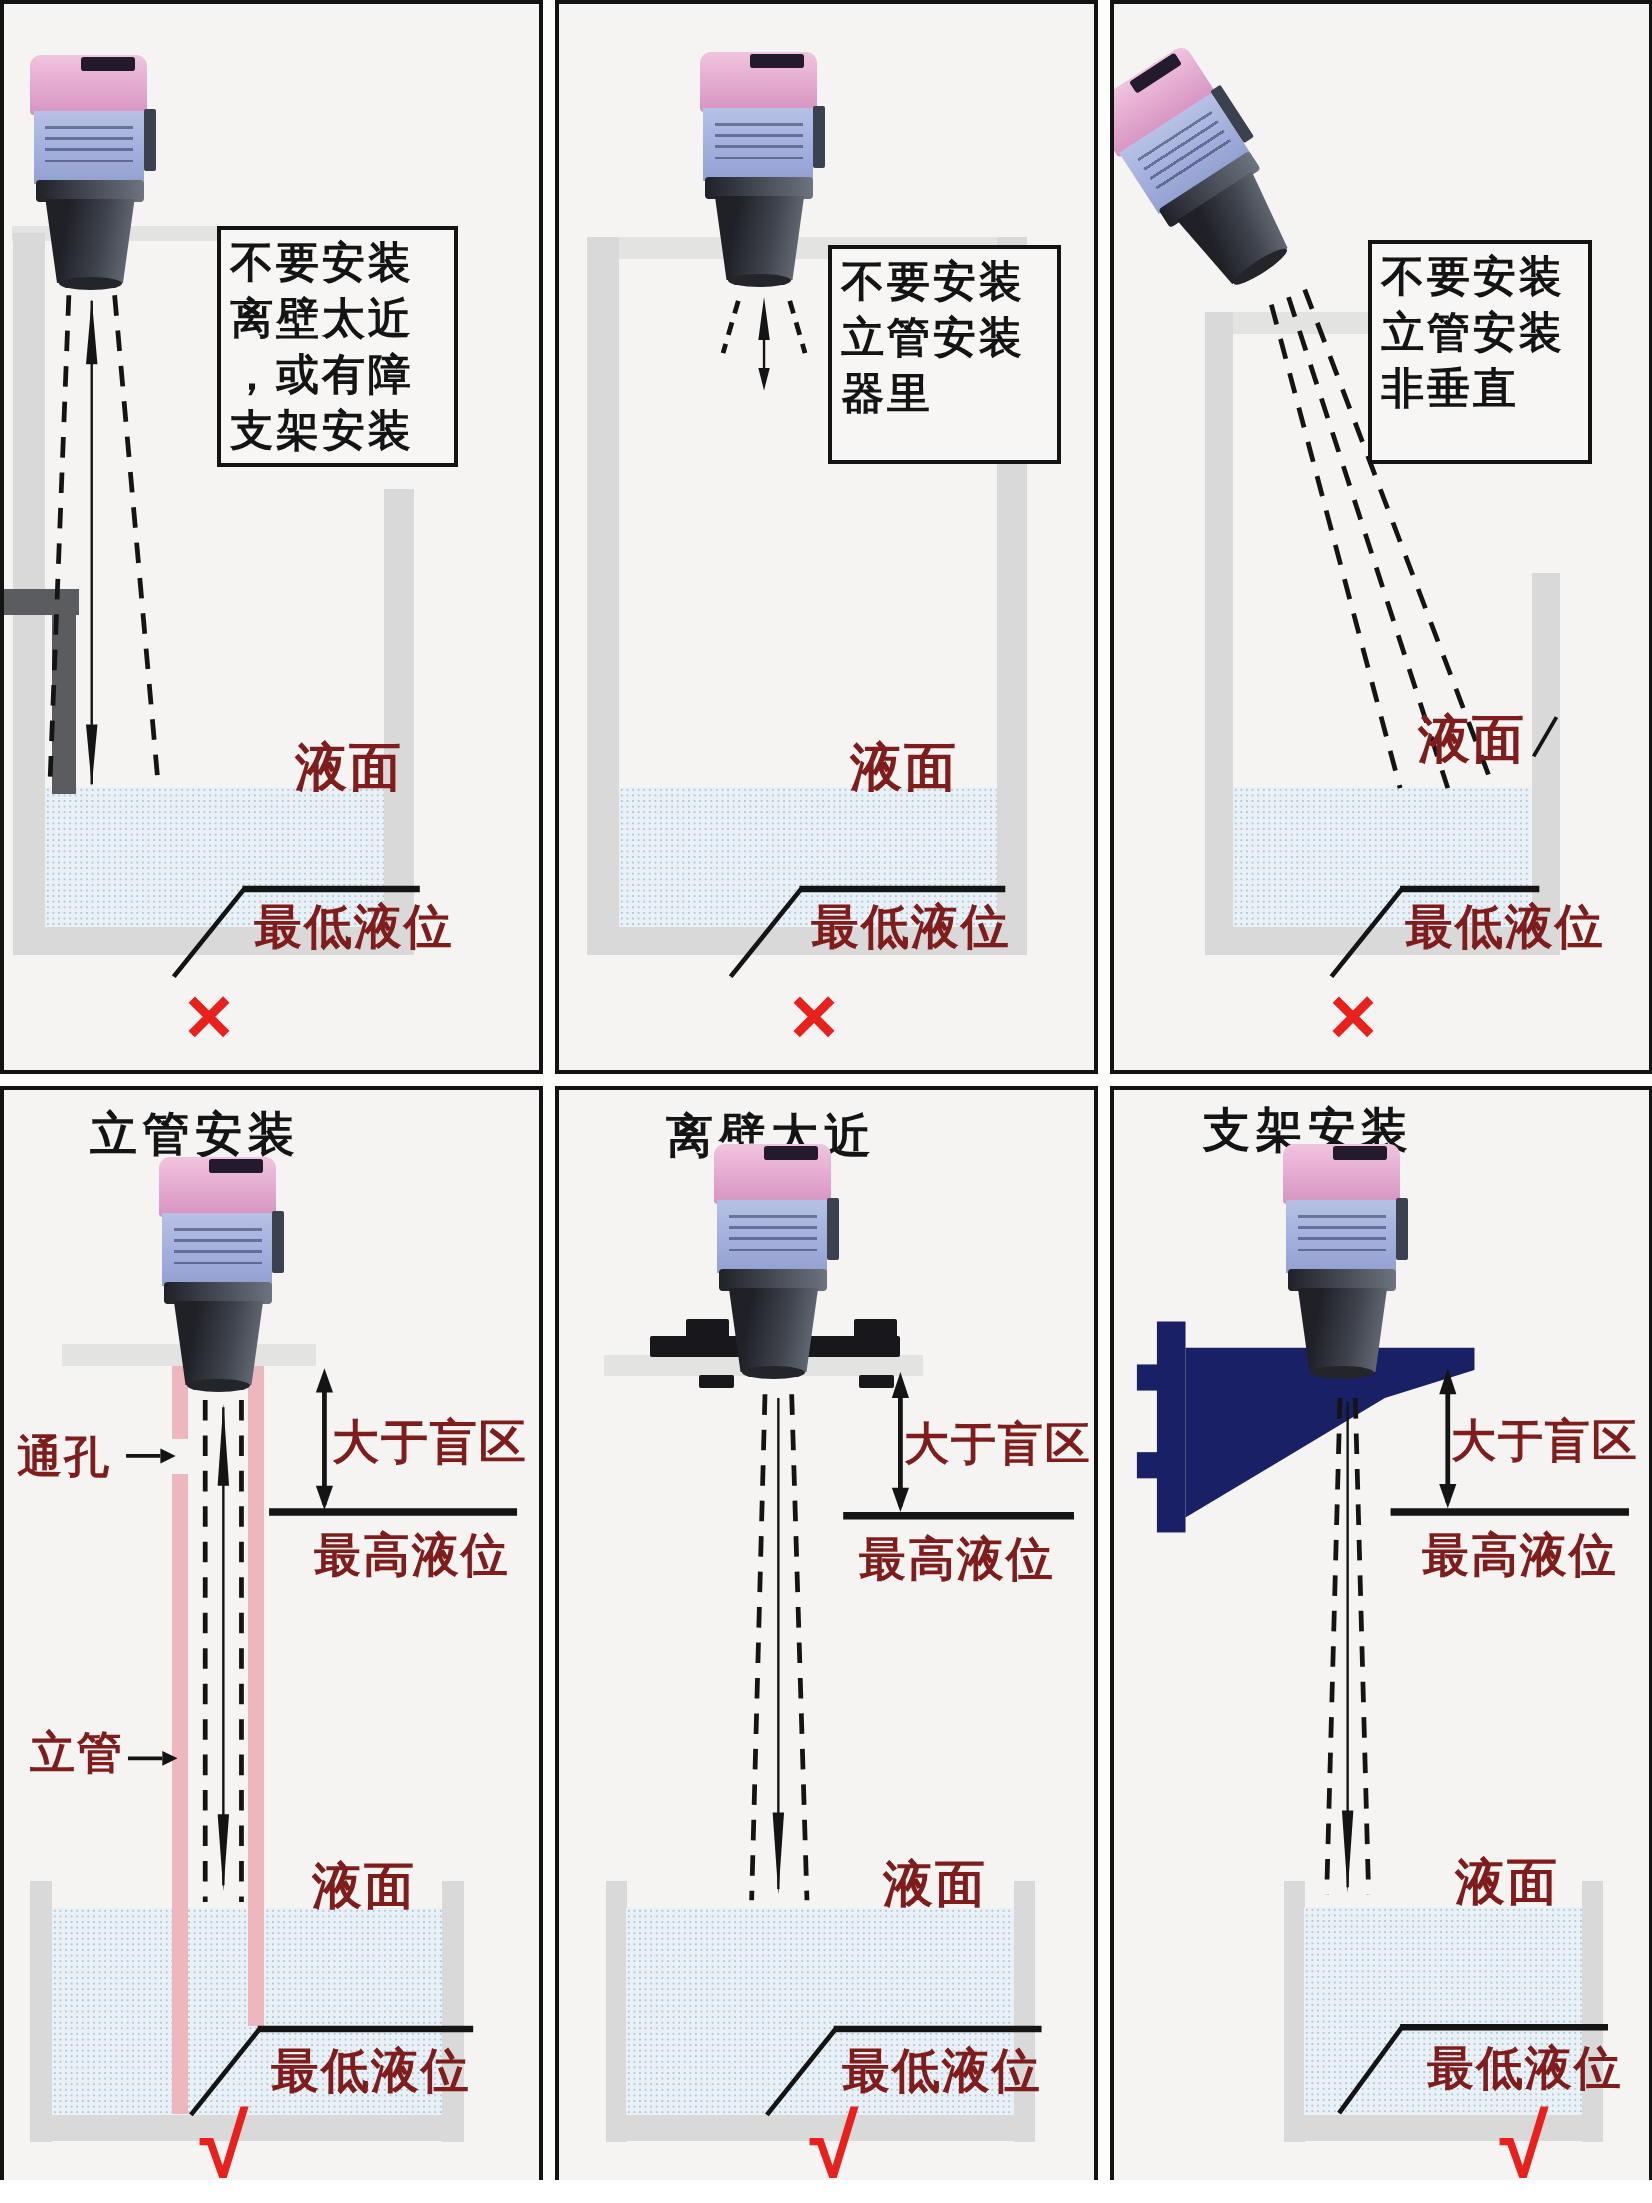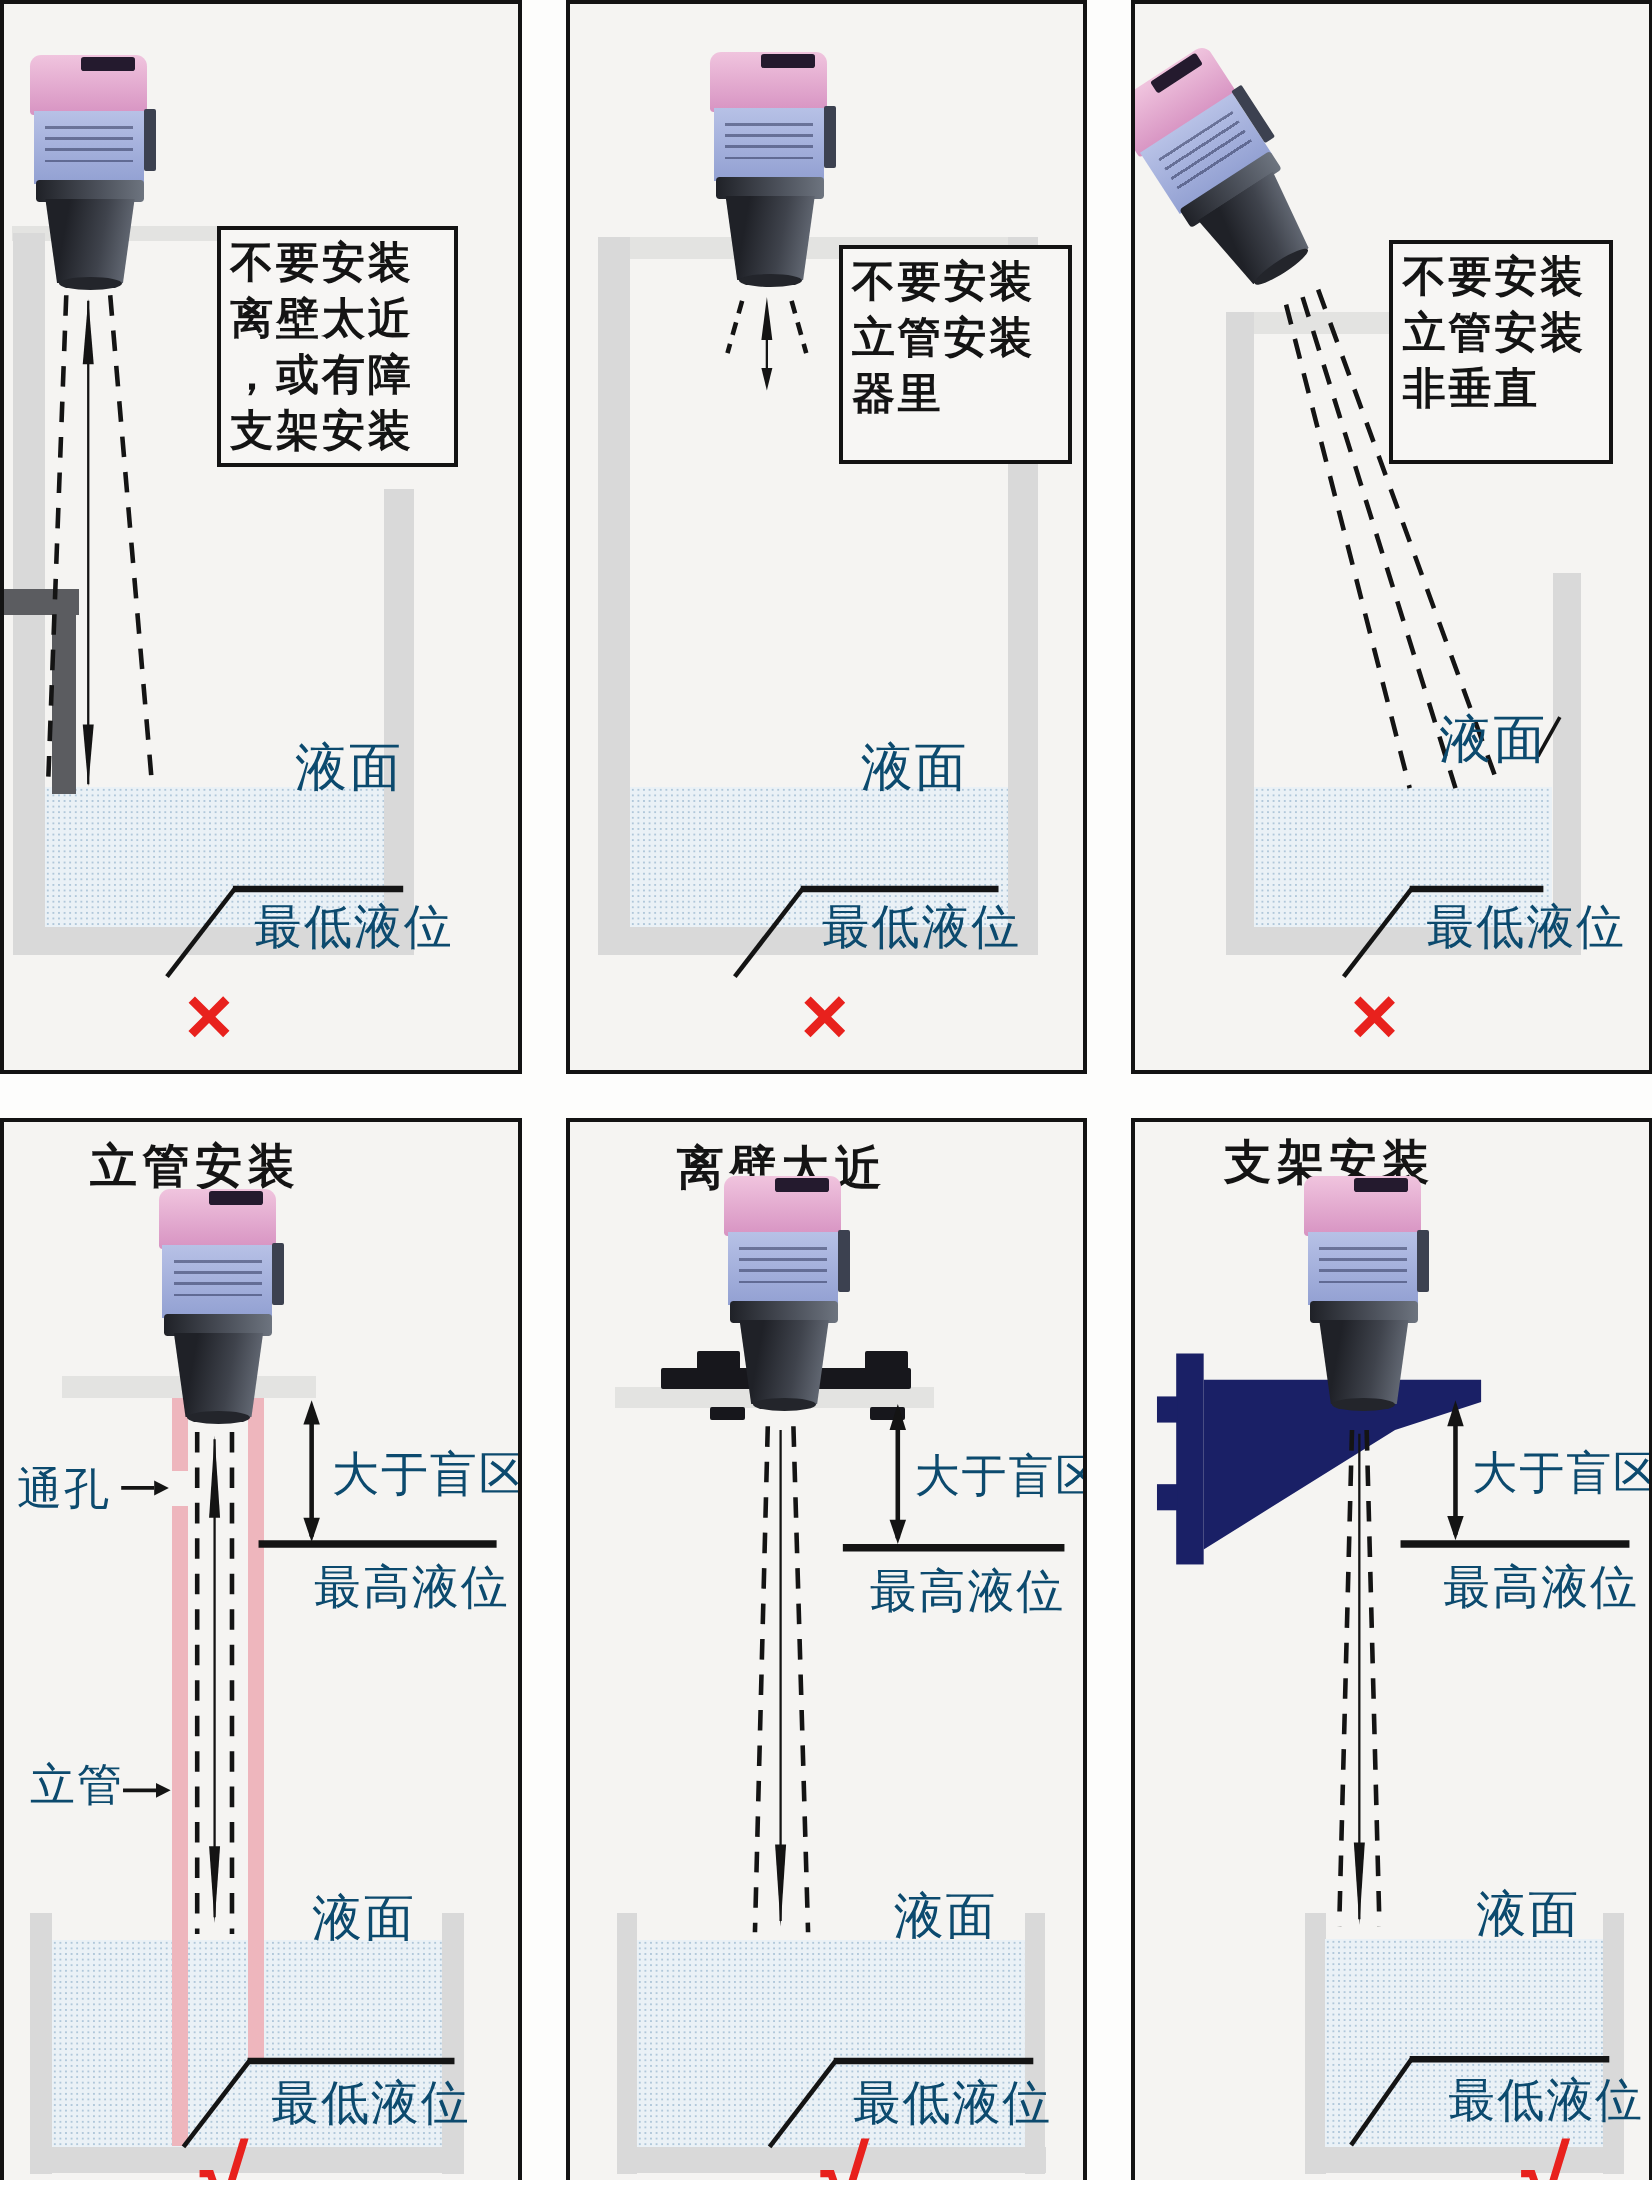--- a/index.html
+++ b/index.html
@@ -1,30 +1,30 @@
 <!DOCTYPE html>
 <html style="font-size:15px"><head>
 <meta charset="utf-8">
 <style>
   html,body{margin:0;padding:0;background:#ffffff;}
   .page{position:relative;width:1653px;height:2180px;background:#fdfdfc;display:grid;
-        grid-template-columns:repeat(3,1fr);grid-template-rows:1074px 1102px;gap:44px;
+        grid-template-columns:repeat(3,1fr);grid-template-rows:1074px 1102px;gap:12px;
         font-family:"Liberation Sans","DejaVu Sans",sans-serif;color:#141414;}
   .panel{position:relative;background:#f5f4f2;border:4.7px solid #131313;overflow:hidden;box-sizing:border-box;}
   .art{position:absolute;left:0;top:0;width:100%;height:100%;}
   .wall{position:absolute;background:#d9d9d9;}
   .lid{position:absolute;background:#e3e3e1;}
   .water{position:absolute;background-color:#eaf1f6;
          background-image:radial-gradient(rgba(118,158,190,.5) 0.9px, rgba(0,0,0,0) 1.2px);
          background-size:5.6px 5.6px;}
   .obst{position:absolute;background:#5b5c60;}
   .pipe{position:absolute;background:#eeb6bd;}
   .hole{position:absolute;background:#f5f4f2;}
   .flg{position:absolute;background:#17171c;border-radius:1.9px;}
-  .lbl{position:absolute;font-weight:400;white-space:nowrap;letter-spacing:1.9px;color:#0c4a6e;}
+  .lbl{position:absolute;font-weight:700;white-space:nowrap;letter-spacing:1.9px;color:#7f1d1d;}
   .title{position:absolute;font-size:47px;font-weight:700;letter-spacing:5.6px;}
   .notebox{position:absolute;background:#f7f6f4;border:4.7px solid #131313;box-sizing:border-box;padding:3.7px 9.3px;}
   .noteline{font-size:43px;font-weight:700;line-height:56px;letter-spacing:2.8px;white-space:nowrap;}
   .mark{position:absolute;font-weight:700;color:#e8211d;text-align:center;line-height:1;}
   .xmark{font-size:82px;}
   .vmark{font-size:89px;}
   .dash{stroke:#141414;stroke-width:5;stroke-dasharray:22 16;fill:none;}
   .dash2{stroke:#141414;stroke-width:5;stroke-dasharray:14 10;fill:none;}
   .thin{stroke:#141414;stroke-width:2.5;}
   .ln4{stroke:#141414;stroke-width:4;}

